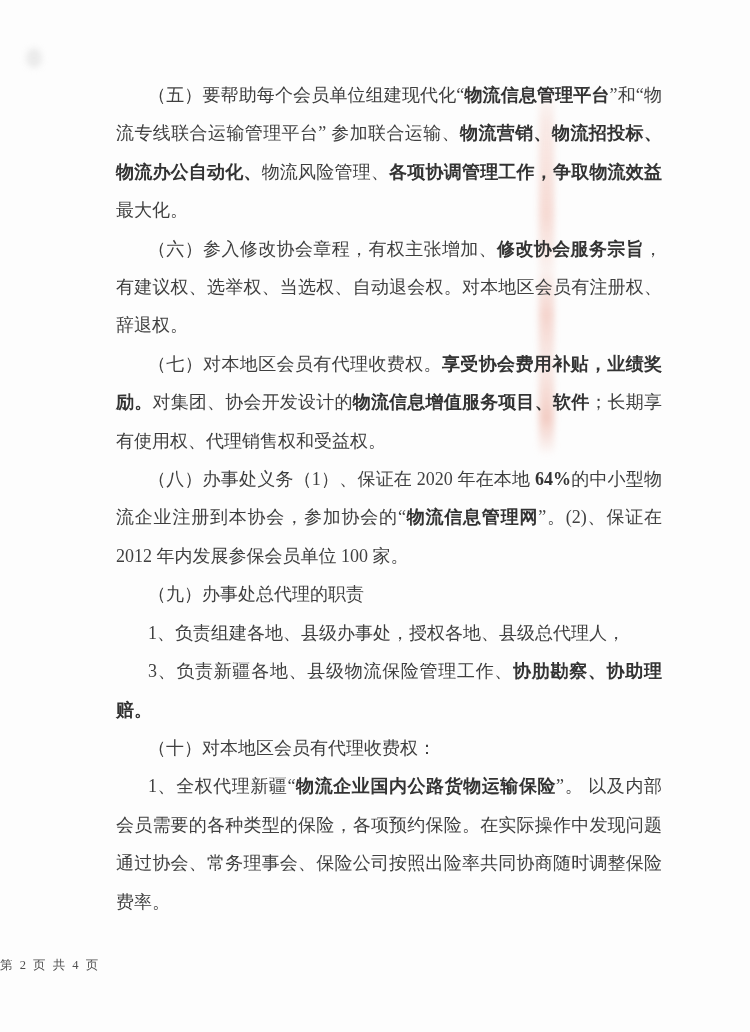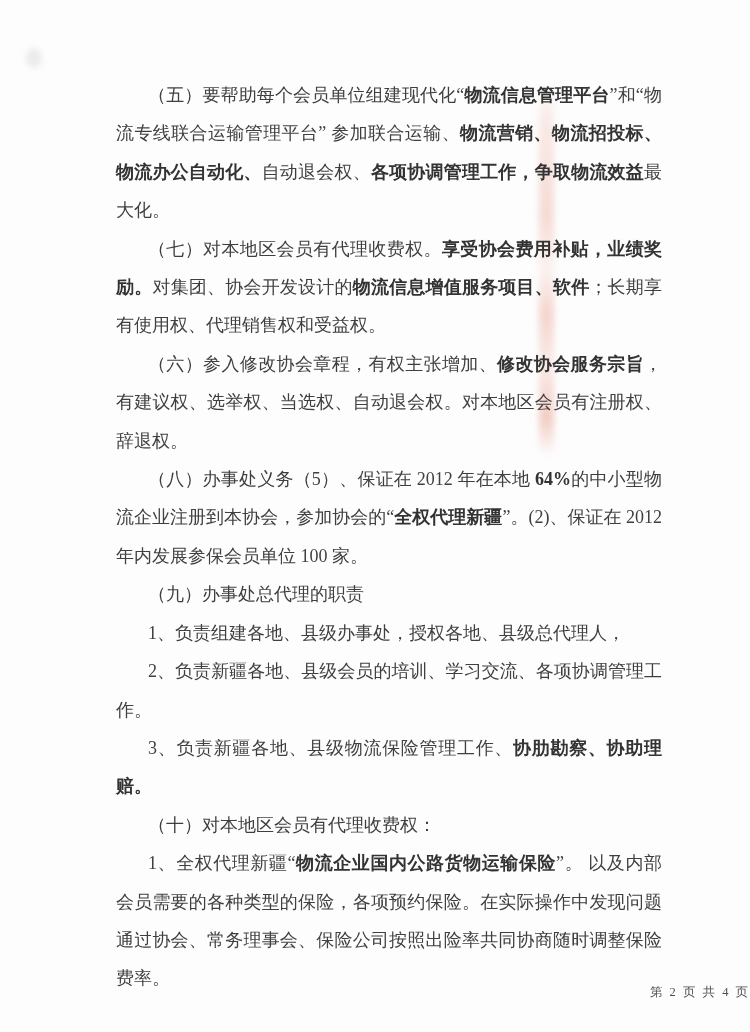--- a/index.html
+++ b/index.html
@@ -49,41 +49,40 @@
   .doc-body p{
     margin:0;
     text-indent:32px;
   }
   .em{
     font-weight:bold;
     color:var(--ink-bold);
     margin-top:44px;
   }
   .footer{
-    position:absolute;left:0;right:0;top:984px;
-    text-align:right;
+    position:absolute;left:0;right:0;top:957px;
+    text-align:left;
     font-size:12.5px;
     letter-spacing:2px;
     color:var(--footer-ink);
   }
 </style>
 </head>
 <body>
 
 <div class="page">
   <div class="smudge-topleft"></div>
   <div class="red-streak"></div>
   <div class="doc-body" id="doc-body">
-      <p><span>（五）要帮助每个会员单位组建现代化“</span><span class="em">物流信息管理平台</span><span>”和“物流专线联合运输管理平台” 参加联合运输、</span><span class="em">物流营销、物流招投标、物流办公自动化、</span><span>自动退会权、</span><span class="em">各项协调管理工作，争取物流效益</span><span>最大化。</span></p>
+      <p><span>（五）要帮助每个会员单位组建现代化“</span><span class="em">物流信息管理平台</span><span>”和“物流专线联合运输管理平台” 参加联合运输、</span><span class="em">物流营销、物流招投标、物流办公自动化、</span><span>物流风险管理、</span><span class="em">各项协调管理工作，争取物流效益</span><span>最大化。</span></p>
+      <p><span>（六）参入修改协会章程，有权主张增加、</span><span class="em">修改协会服务宗旨</span><span>，有建议权、选举权、当选权、自动退会权。对本地区会员有注册权、辞退权。</span></p>
       <p><span>（七）对本地区会员有代理收费权。</span><span class="em">享受协会费用补贴，业绩奖励。</span><span>对集团、协会开发设计的</span><span class="em">物流信息增值服务项目、软件</span><span>；长期享有使用权、代理销售权和受益权。</span></p>
-      <p><span>（六）参入修改协会章程，有权主张增加、</span><span class="em">修改协会服务宗旨</span><span>，有建议权、选举权、当选权、自动退会权。对本地区会员有注册权、辞退权。</span></p>
-      <p><span>（八）办事处义务（5）、保证在 2012 年在本地 </span><span class="em">64%</span><span>的中小型物流企业注册到本协会，参加协会的“</span><span class="em">全权代理新疆</span><span>”。(2)、保证在 2012 年内发展参保会员单位 100 家。</span></p>
+      <p><span>（八）办事处义务（1）、保证在 2020 年在本地 </span><span class="em">64%</span><span>的中小型物流企业注册到本协会，参加协会的“</span><span class="em">物流信息管理网</span><span>”。(2)、保证在 2012 年内发展参保会员单位 100 家。</span></p>
       <p><span>（九）办事处总代理的职责</span></p>
       <p><span>1、负责组建各地、县级办事处，授权各地、县级总代理人，</span></p>
-      <p><span>2、负责新疆各地、县级会员的培训、学习交流、各项协调管理工作。</span></p>
       <p><span>3、负责新疆各地、县级物流保险管理工作、</span><span class="em">协肋勘察、协助理赔。</span></p>
       <p><span>（十）对本地区会员有代理收费权：</span></p>
       <p><span>1、全权代理新疆“</span><span class="em">物流企业国内公路货物运输保险</span><span>”。 以及内部会员需要的各种类型的保险，各项预约保险。在实际操作中发现问题通过协会、常务理事会、保险公司按照出险率共同协商随时调整保险费率。</span></p>
     </div>
   <div class="footer">
     <span>第 2 页 共 4 页</span>
   </div>
 </div>
 
 </body></html>

